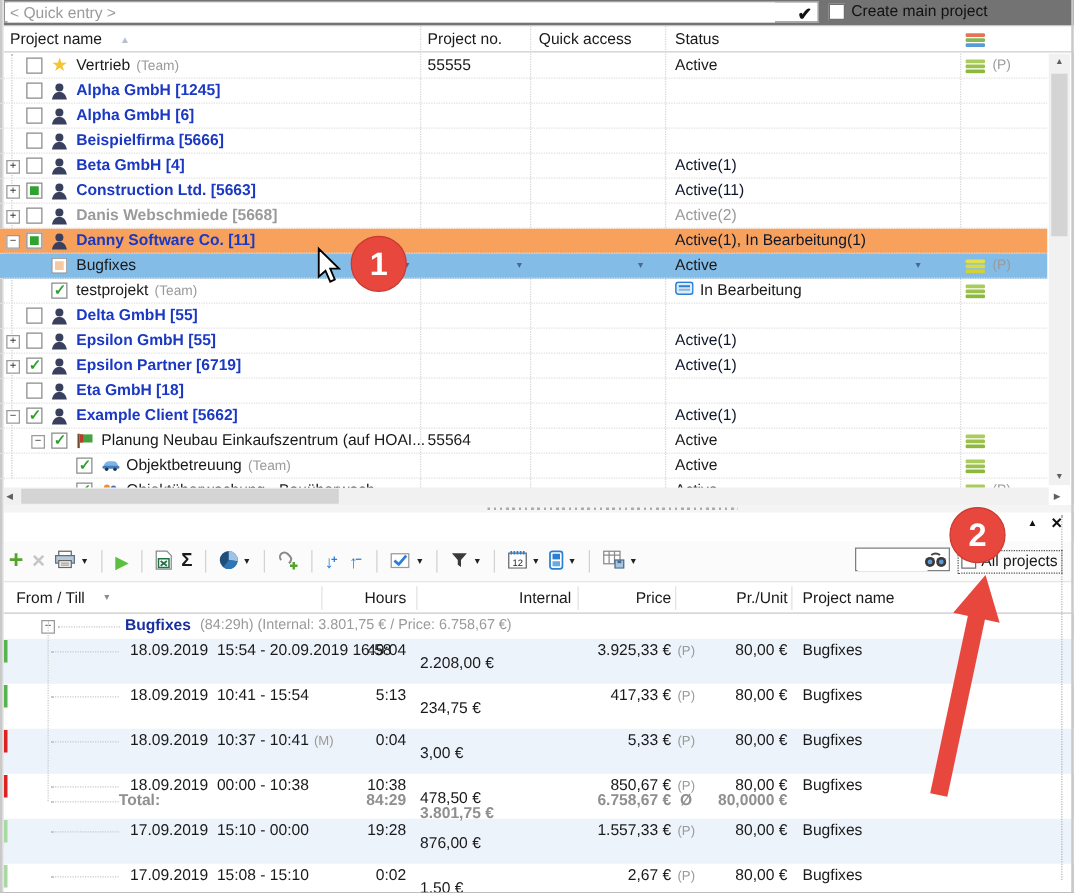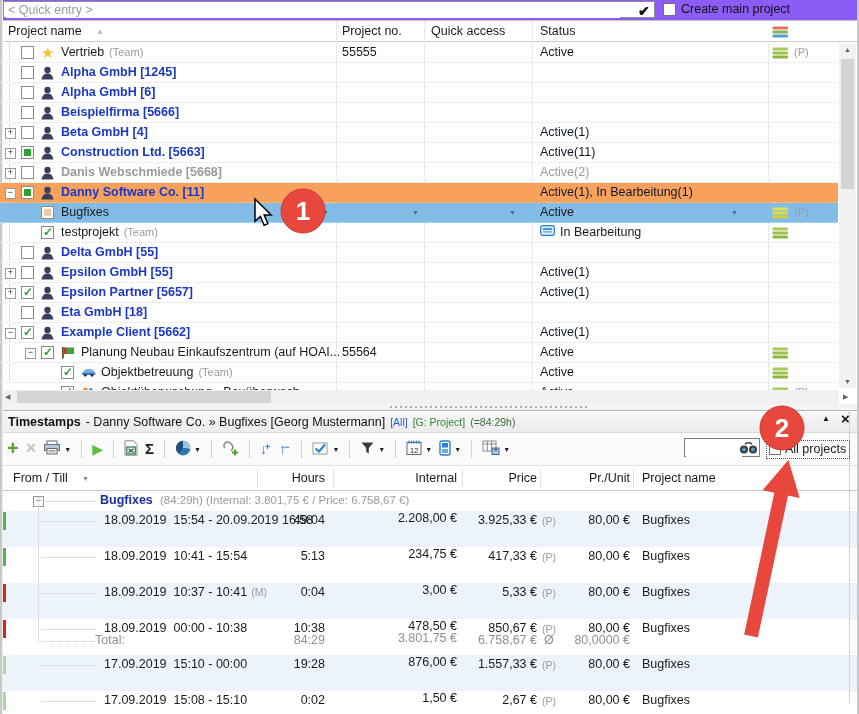--- a/index.html
+++ b/index.html
@@ -3,21 +3,21 @@
 <meta charset="utf-8">
 <style>
   html,body{margin:0;padding:0;background:#8a8a8a;}
   .page{position:relative;width:859px;height:714px;background:#fff;overflow:hidden;
         font-family:"Liberation Sans",sans-serif;font-size:12.5px;color:#1a1a1a;}
   .abs{position:absolute;}
   
   .edge-left{left:0;top:0;width:2px;height:714px;background:#c9c9c9;border-right:1px solid #efefef;}
   .edge-right{left:857px;top:0;width:2px;height:714px;background:#c9c9c9;}
   
-  #quickbar{left:0;top:0;width:859px;height:20px;background:#8b5cf6;}
+  #quickbar{left:0;top:0;width:859px;height:20px;background:#737373;}
   .qe-box{left:3px;top:1px;width:652px;height:17px;border:1px solid #8f8f8f;background:#fff;box-sizing:border-box;}
   .qe-input{position:absolute;left:2px;top:0px;width:610px;height:14px;border:none;outline:none;
             font-family:"Liberation Sans",sans-serif;font-size:12.5px;color:#333;}
   .qe-input::placeholder{color:#9a9a9a;}
   .qe-check{left:634px;top:1px;font-size:14px;font-weight:bold;color:#111;cursor:pointer;}
   .cb-plain{width:13px;height:13px;background:#fff;border:1px solid #707070;display:inline-block;box-sizing:border-box;}
   .cmp-box{left:663px;top:3px;}
   .cmp-label{left:681px;top:2px;color:#111;}
   
   #tree-head{left:0;top:20px;width:859px;height:22px;background:#fff;border-top:1px solid #c6c6c6;border-bottom:1px solid #cdcdcd;box-sizing:border-box;}
@@ -97,26 +97,26 @@
   .tsrow{position:relative;height:36px;}
   .tsrow.alt{background:#edf3fb;}
   .strip{position:absolute;left:0;top:1px;width:6px;height:18px;}
   .strip.green{background:#56b34f;}
   .strip.red{background:#dd2222;}
   .strip.palegreen{background:#a8d9a0;}
   .stub{position:absolute;left:41px;top:10px;width:54px;border-top:1px dotted #c9c9c9;}
   .c-date{position:absolute;left:104px;top:2px;white-space:pre;}
   .c-note{color:#9a9a9a;font-size:10.5px;margin-left:4px;}
   .c-hours{position:absolute;left:230px;top:2px;width:95px;text-align:right;}
-  .c-int{position:absolute;left:336px;top:0;width:121px;text-align:right;}
+  .c-int{position:absolute;left:336px;top:12px;width:121px;text-align:left;}
   .c-price{position:absolute;left:455px;top:2px;width:82px;text-align:right;}
   .c-ptag{position:absolute;left:542px;top:4px;color:#9a9a9a;font-size:10.5px;}
   .c-unit{position:absolute;left:560px;top:2px;width:70px;text-align:right;}
   .c-proj{position:absolute;left:642px;top:2px;}
-  #ts-total{left:0;top:631px;width:859px;height:20px;color:#8f8f8f;font-weight:normal;}
+  #ts-total{left:0;top:631px;width:859px;height:20px;color:#8f8f8f;font-weight:bold;}
   .rail-dotted{left:849px;top:412px;width:0;height:292px;border-left:1px dotted #b5b5b5;}
   
   #overlay{left:0;top:0;width:859px;height:714px;pointer-events:none;z-index:100;}
 </style>
 </head>
 <body>
 
 <div class="page">
 
   <div class="abs" id="quickbar">
@@ -289,21 +289,21 @@
           <span class="st-link">Active(1)</span>
         </span>
       </div>
       <div class="trow">
         <span class="exp" style="left: 5px;">+</span>
         <span class="cb checked" style="left: 21px;"></span>
         <span class="ricon" style="left: 41px;"><svg width="13" height="14">
             <circle cx="6.5" cy="4" r="3.2" fill="#39405e"></circle>
             <path d="M0.5 13.5 C1.5 8.5 4 7.5 6.5 7.5 C9 7.5 11.5 8.5 12.5 13.5 Z" fill="#39405e"></path>
           </svg></span>
-        <span class="rname-wrap" style="left: 61px;"><span class="rname client">Epsilon Partner [5657]</span></span>
+        <span class="rname-wrap" style="left: 61px;"><span class="rname client">Epsilon Partner [6719]</span></span>
         <span class="cellstatus">
           <span class="st-link">Active(1)</span>
         </span>
       </div>
       <div class="trow">
         <span class="cb unchecked" style="left: 21px;"></span>
         <span class="ricon" style="left: 41px;"><svg width="13" height="14">
             <circle cx="6.5" cy="4" r="3.2" fill="#39405e"></circle>
             <path d="M0.5 13.5 C1.5 8.5 4 7.5 6.5 7.5 C9 7.5 11.5 8.5 12.5 13.5 Z" fill="#39405e"></path>
           </svg></span>
@@ -386,27 +386,20 @@
   </div>
 
   <div class="abs sb-h">
     <span class="sb-btn" style="left:2px;top:3px;">◀</span>
     <div class="sb-thumb" style="left:14px;top:1px;width:254px;height:12px;"></div>
   </div>
   <span class="abs sb-btn" style="left:843px;top:393px;">▶</span>
 
   <div class="abs" id="splitter"></div>
 
-  <div class="abs" id="panel-title">
-    <span class="pt-bold">Timestamps</span>
-    <span class="pt-path">- Danny Software Co. » Bugfixes [Georg Mustermann]</span>
-    <span class="pt-tag-all">[All]</span>
-    <span class="pt-tag-group">[G: Project]</span>
-    <span class="pt-tag-total">(=84:29h)</span>
-  </div>
   <span class="abs pt-btn" style="left:822px;top:414px;font-size:8px;">▲</span>
   <span class="abs pt-btn" style="left:841px;top:410px;font-size:15px;font-weight:bold;">×</span>
 
   <div class="abs" id="panel-toolbar">
       <span class="tbtn">
         <span><span class="g-add">+</span></span>
       </span>
       <span class="tbtn">
         <span><span class="g-del">×</span></span>
       </span>

